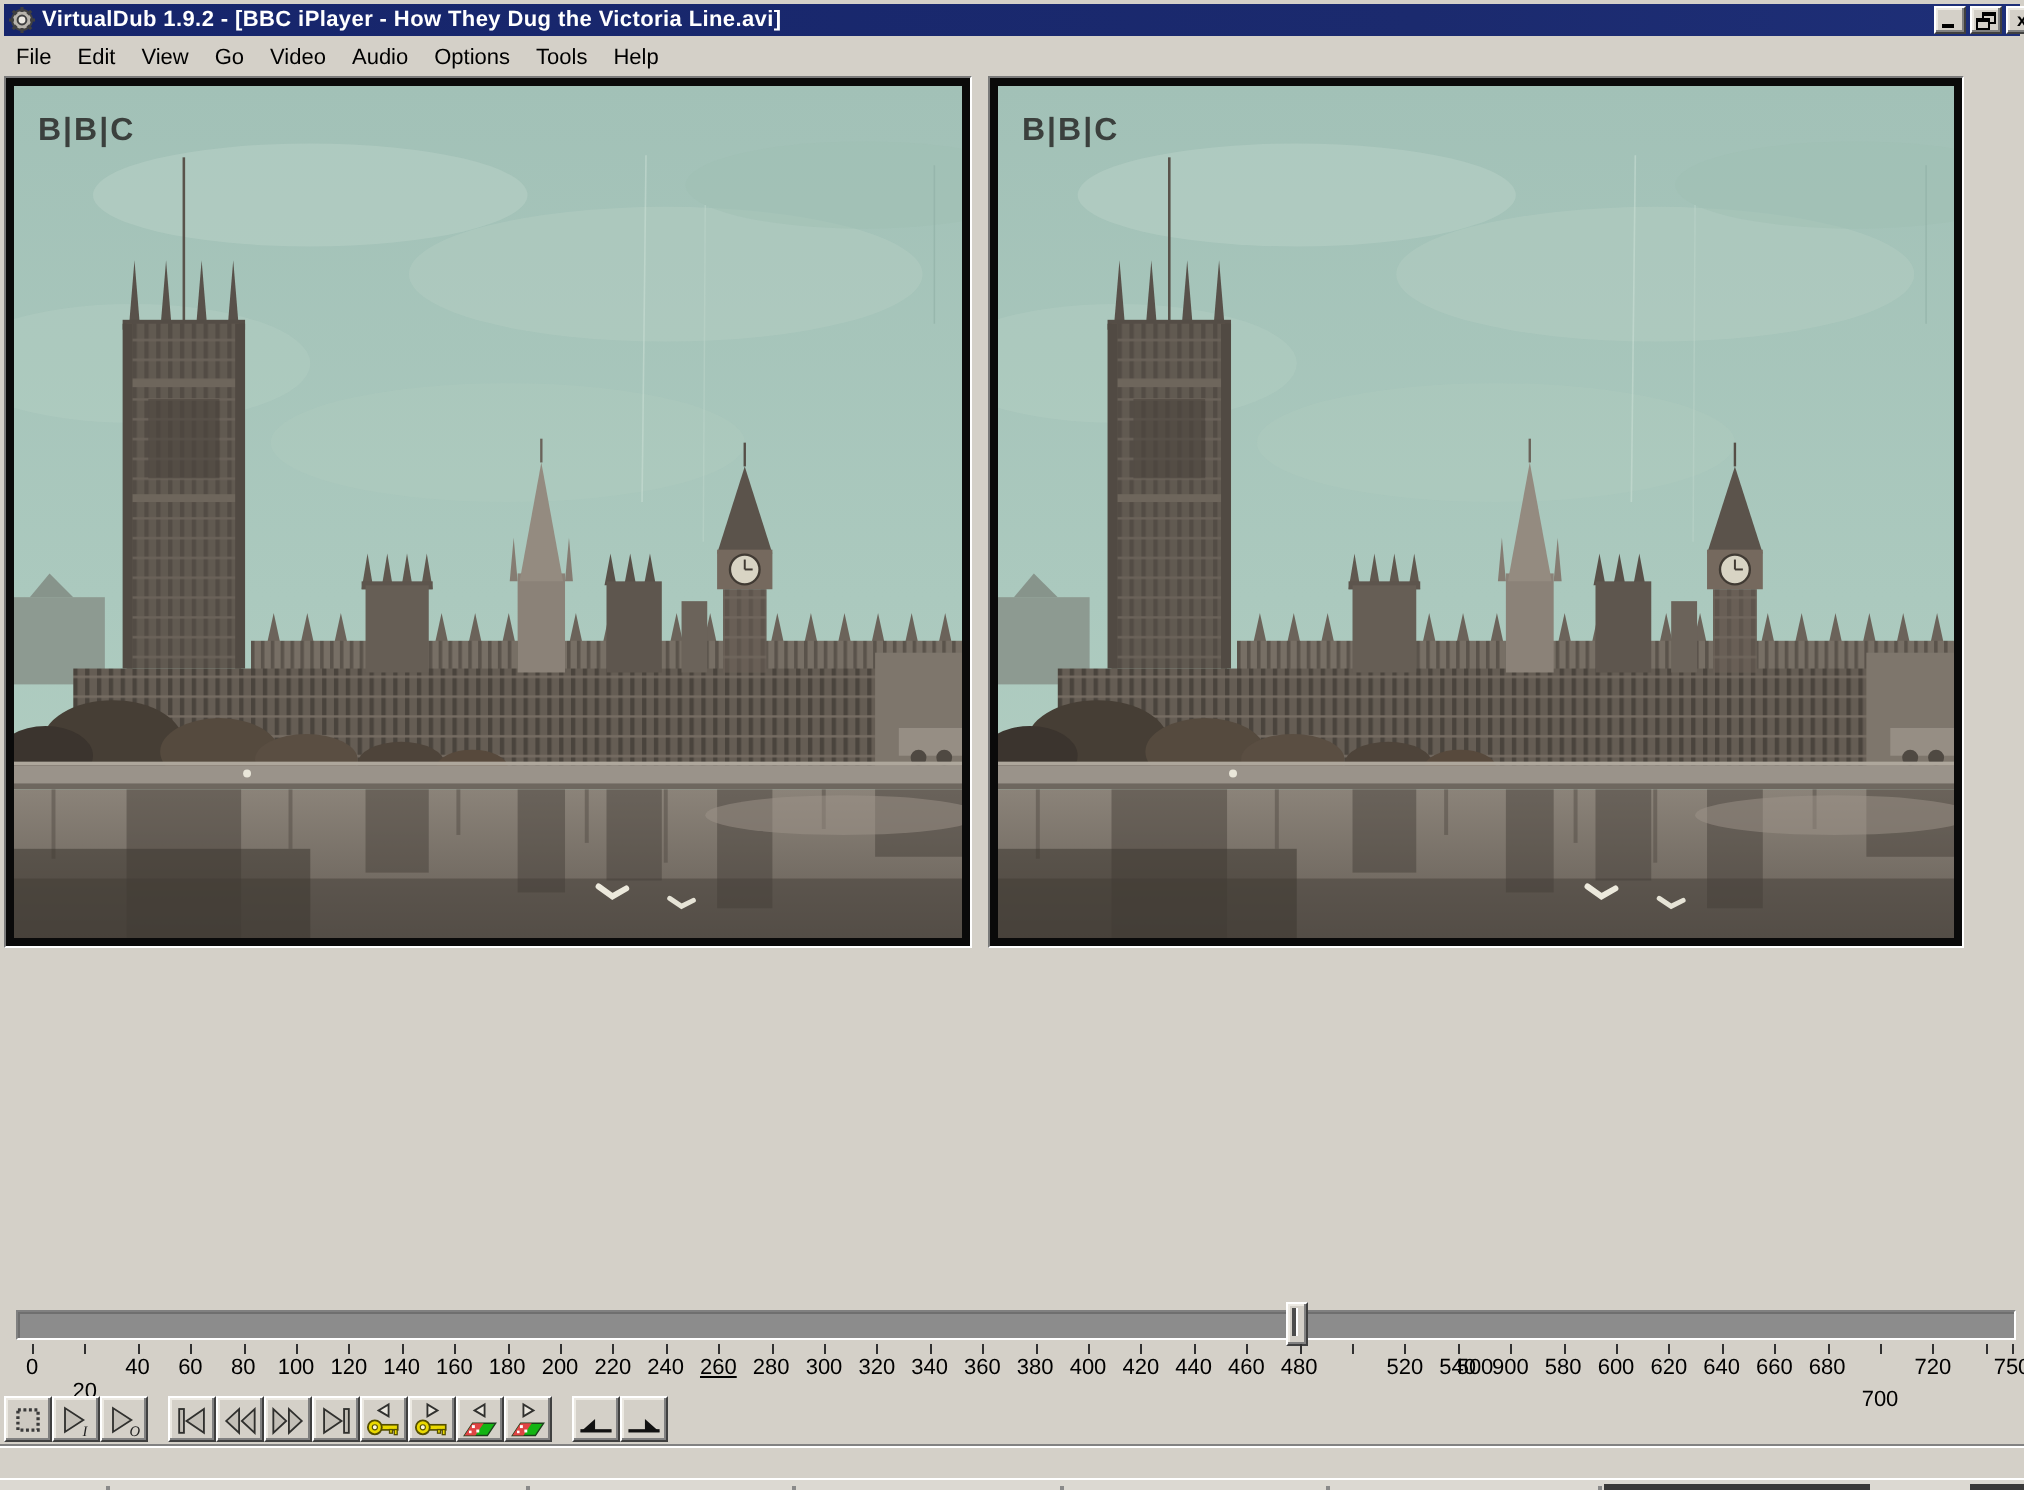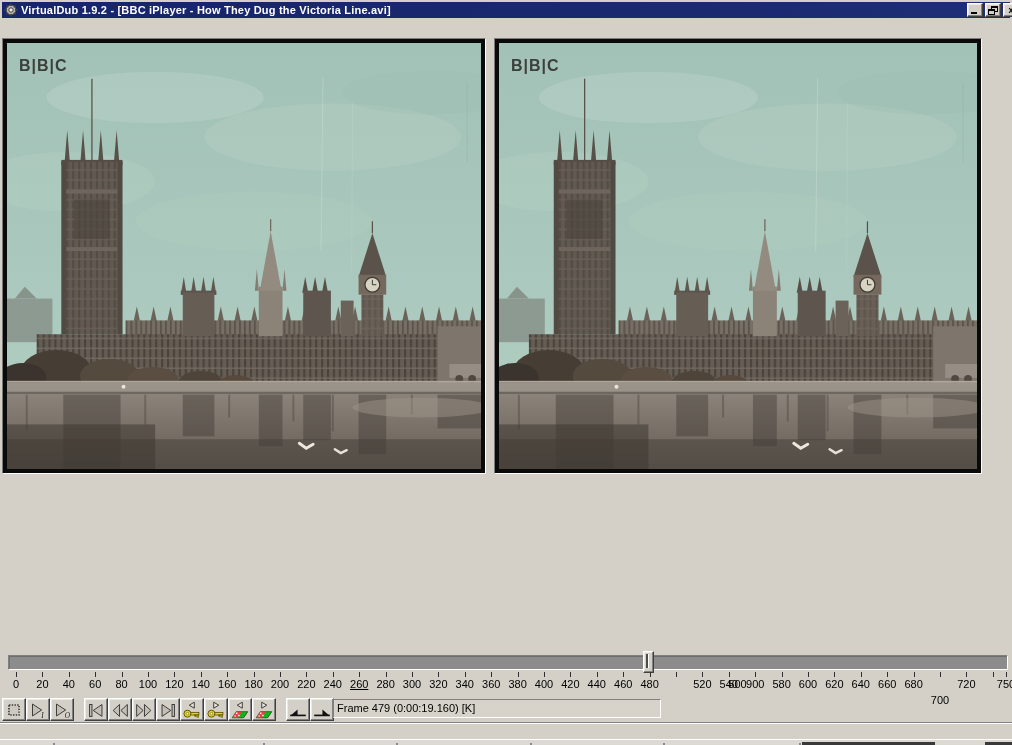--- a/index.html
+++ b/index.html
@@ -114,20 +114,31 @@
           <span class="minbar"></span>
         </button>
       <button class="wbtn">
           <span class="rst1"></span>
           <span class="rst2"></span>
         </button>
       <button class="wbtn">x</button>
     </div>
   </div>
 
+  <div class="menubar" id="menubar">
+      <div class="menu-item">File</div>
+      <div class="menu-item">Edit</div>
+      <div class="menu-item">View</div>
+      <div class="menu-item">Go</div>
+      <div class="menu-item">Video</div>
+      <div class="menu-item">Audio</div>
+      <div class="menu-item">Options</div>
+      <div class="menu-item">Tools</div>
+      <div class="menu-item">Help</div>
+    </div>
 
   <div class="pane" id="pane-left">
     <div class="pane-inner">
       <div class="watermark">B|B|C</div>
       <div id="scene-left" style="position:absolute;inset:0;">
           <svg viewBox="0 0 480 430" preserveAspectRatio="none">
             <defs>
               <linearGradient id="asky" x1="0" y1="0" x2="0" y2="1">
                 <stop offset="0" stop-color="#a2c1b7"></stop>
                 <stop offset="0.6" stop-color="#abc9be"></stop>
@@ -396,21 +407,21 @@
   </div>
 
   <div class="channel"></div>
   <div class="thumb" id="thumb" style="left: 643px;">
       <span class="slot"></span>
     </div>
   <div id="ticks">
       <div class="tick" style="left: 16px;"></div>
       <div class="tick-label" style="left: 16px;">0</div>
       <div class="tick" style="left: 42.4px;"></div>
-      <div class="tick-label" style="left: 42.4px;">20</div>
+      <div class="tick-label" style="left: 42.4px; margin-top: 12px;">20</div>
       <div class="tick" style="left: 68.8px;"></div>
       <div class="tick-label" style="left: 68.8px;">40</div>
       <div class="tick" style="left: 95.2px;"></div>
       <div class="tick-label" style="left: 95.2px;">60</div>
       <div class="tick" style="left: 121.6px;"></div>
       <div class="tick-label" style="left: 121.6px;">80</div>
       <div class="tick" style="left: 148px;"></div>
       <div class="tick-label" style="left: 148px;">100</div>
       <div class="tick" style="left: 174.4px;"></div>
       <div class="tick-label" style="left: 174.4px;">120</div>
@@ -567,21 +578,20 @@
           <rect x="3.5" y="16" width="17" height="1.8" fill="#111"></rect>
         </svg>
       </button>
       <button class="tbtn" style="left: 310px;">
         <svg width="24" height="22" viewBox="0 0 24 22">
           <polygon points="20.5,17.5 12.5,10.5 12.5,17.5" fill="#111"></polygon>
           <rect x="3.5" y="16" width="17" height="1.8" fill="#111"></rect>
         </svg>
       </button>
     </div>
-  <div class="status-field">Frame 479 (0:00:19.160) [K]</div>
 
   <div class="divider"></div>
 
   <div class="bottom-sliver">
     <span class="bs-sep" style="left:53px"></span>
     <span class="bs-sep" style="left:263px"></span>
     <span class="bs-sep" style="left:396px"></span>
     <span class="bs-sep" style="left:530px"></span>
     <span class="bs-sep" style="left:663px"></span>
     <span class="bs-sep" style="left:799px"></span>

